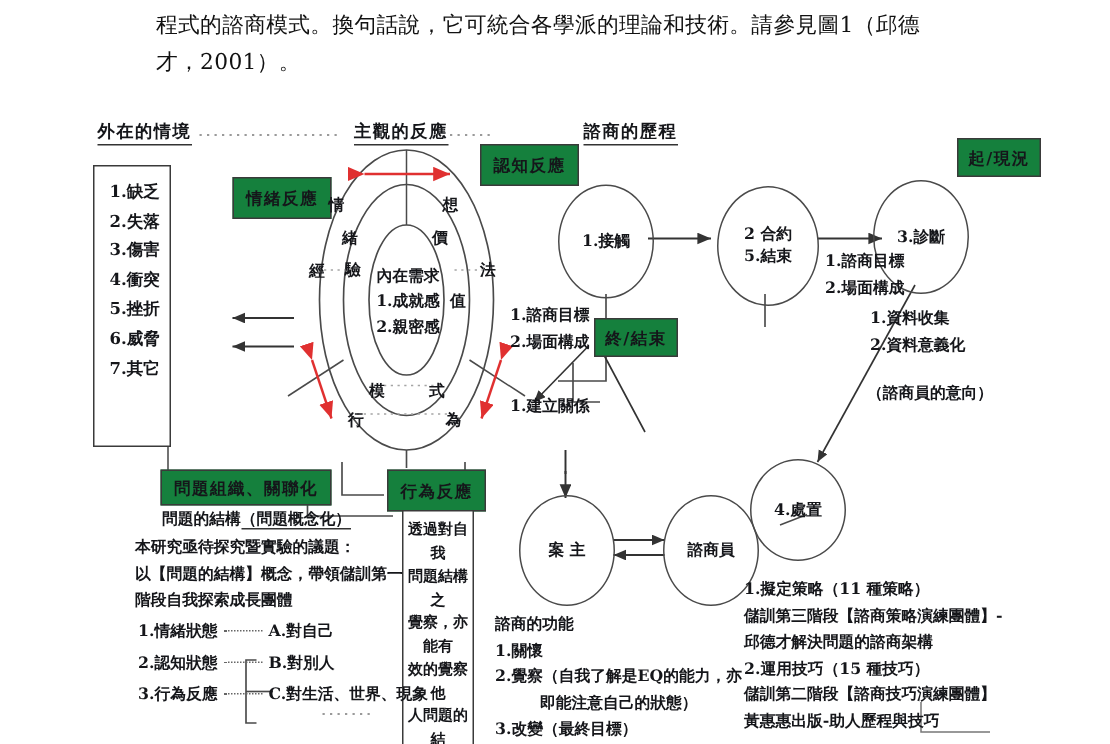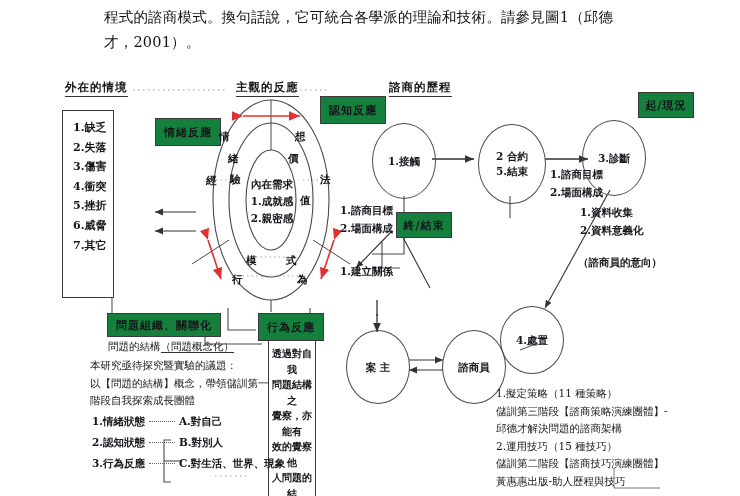--- a/index.html
+++ b/index.html
@@ -32,21 +32,21 @@
 
   .circ{position:absolute;border:1.1px solid #4a4a4a;border-radius:50%;background:transparent;
         display:flex;flex-direction:column;align-items:center;justify-content:center;}
   .circ span{font-family:"DejaVu Serif","Liberation Serif",serif;font-size:10.5px;font-weight:bold;color:#15161a;white-space:nowrap;line-height:15px;}
 
   .lbl{font-size:10.5px;font-weight:bold;line-height:16px;}
 
   .ringtxt{position:absolute;font-family:"DejaVu Serif","Liberation Serif",serif;font-size:10.5px;font-weight:bold;color:#15161a;}
   .core{position:absolute;text-align:center;font-family:"DejaVu Serif","Liberation Serif",serif;font-size:10.5px;font-weight:bold;line-height:17px;color:#15161a;}
 
-  .para{position:absolute;font-family:"DejaVu Serif","Liberation Serif",serif;font-size:10.5px;font-weight:normal;line-height:17.5px;color:#15161a;}
+  .para{position:absolute;font-family:"DejaVu Serif","Liberation Serif",serif;font-size:10.5px;font-weight:bold;line-height:17.5px;color:#15161a;}
   .ul{border-bottom:1px solid #333;}
 
   .vbox{position:absolute;border:1.2px solid #3a3a3a;background:#fff;box-sizing:border-box;padding:5px 3px;
         font-family:"DejaVu Serif","Liberation Serif",serif;font-size:10px;font-weight:bold;line-height:15.5px;color:#15161a;text-align:center;}
   .rowtbl{position:absolute;font-family:"DejaVu Serif","Liberation Serif",serif;font-size:10.5px;font-weight:bold;line-height:19px;color:#15161a;}
   .rowtbl td{padding:0;white-space:nowrap;font-weight:bold;}
   .dotfill{display:inline-block;width:26px;border-bottom:1.4px dotted #666;vertical-align:3px;margin:0 2px;}
 </style>
 </head>
 <body>
@@ -214,20 +214,27 @@
 
     <div class="t lbl" style="left:340px;top:195px;">1.建立關係</div>
     <div class="t lbl" style="left:340px;top:134px;">1.諮商目標</div>
     <div class="t lbl" style="left:340px;top:152px;">2.場面構成</div>
     <div class="t lbl" style="left:550px;top:98px;">1.諮商目標</div>
     <div class="t lbl" style="left:550px;top:116px;">2.場面構成</div>
     <div class="t lbl" style="left:580px;top:136px;">1.資料收集</div>
     <div class="t lbl" style="left:580px;top:154px;">2.資料意義化</div>
     <div class="t lbl" style="left:578px;top:186px;">（諮商員的意向）</div>
 
+    <div class="para" style="left:330px;top:340px;">
+      <div>諮商的功能</div>
+      <div>1.關懷</div>
+      <div>2.覺察（自我了解是EQ的能力，亦</div>
+      <div style="padding-left:30px;">即能注意自己的狀態）</div>
+      <div>3.改變（最終目標）</div>
+    </div>
 
     <div class="para" style="left:496px;top:317px;">
       <div>1.擬定策略（11 種策略）</div>
       <div>儲訓第三階段【諮商策略演練團體】-</div>
       <div>邱德才解決問題的諮商架構</div>
       <div>2.運用技巧（15 種技巧）</div>
       <div>儲訓第二階段【諮商技巧演練團體】</div>
       <div>黃惠惠出版-助人歷程與技巧</div>
     </div>
 

